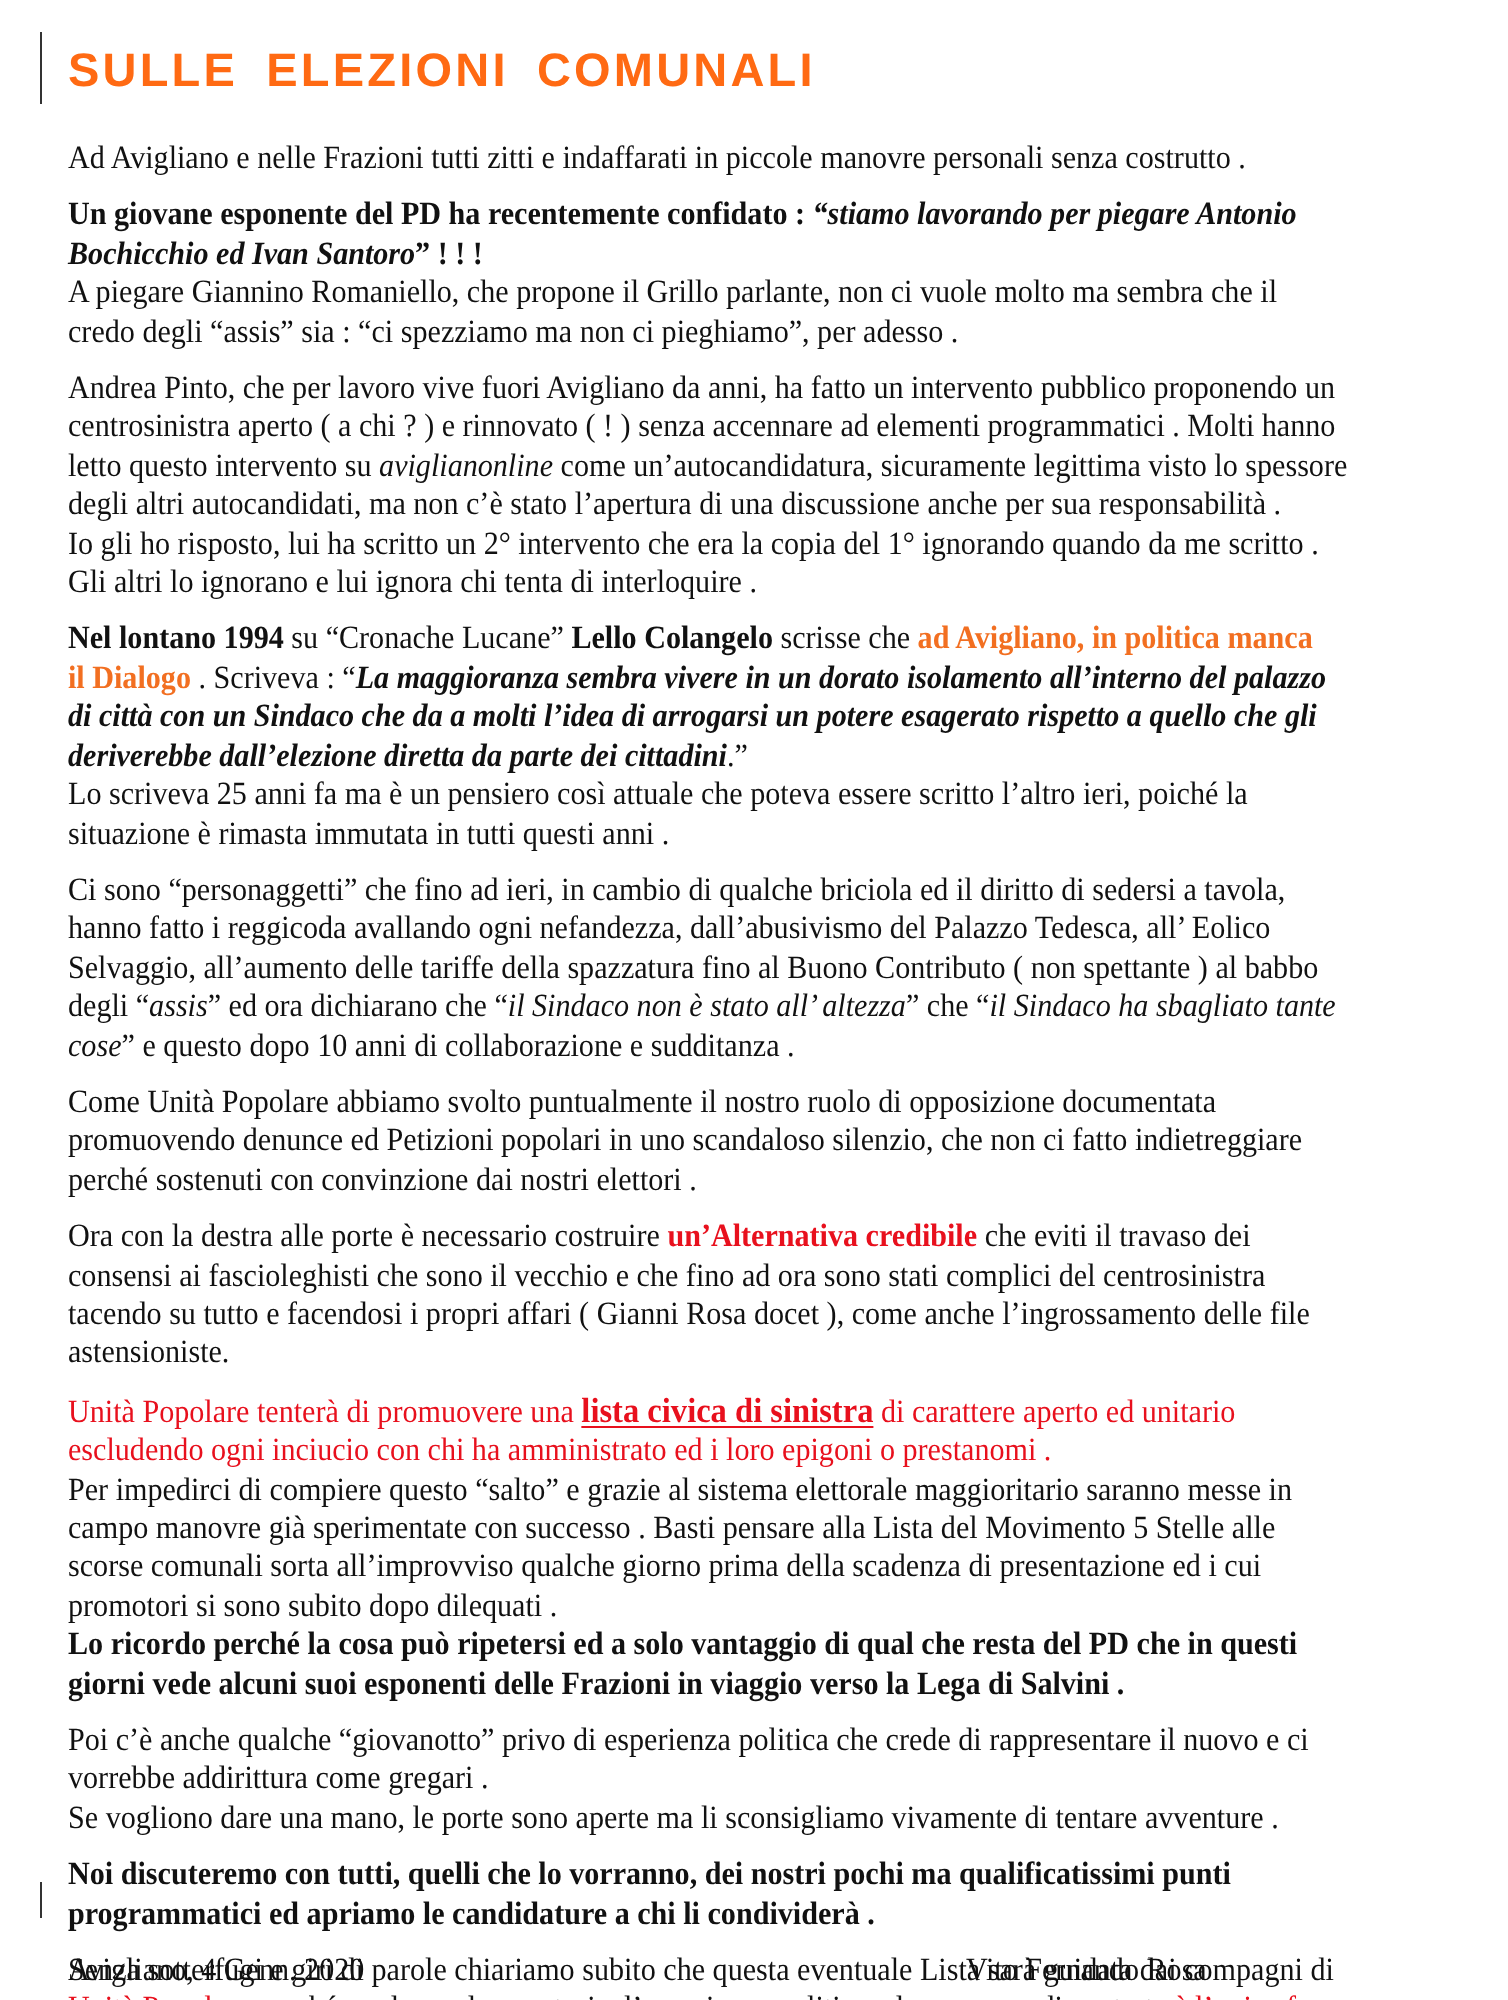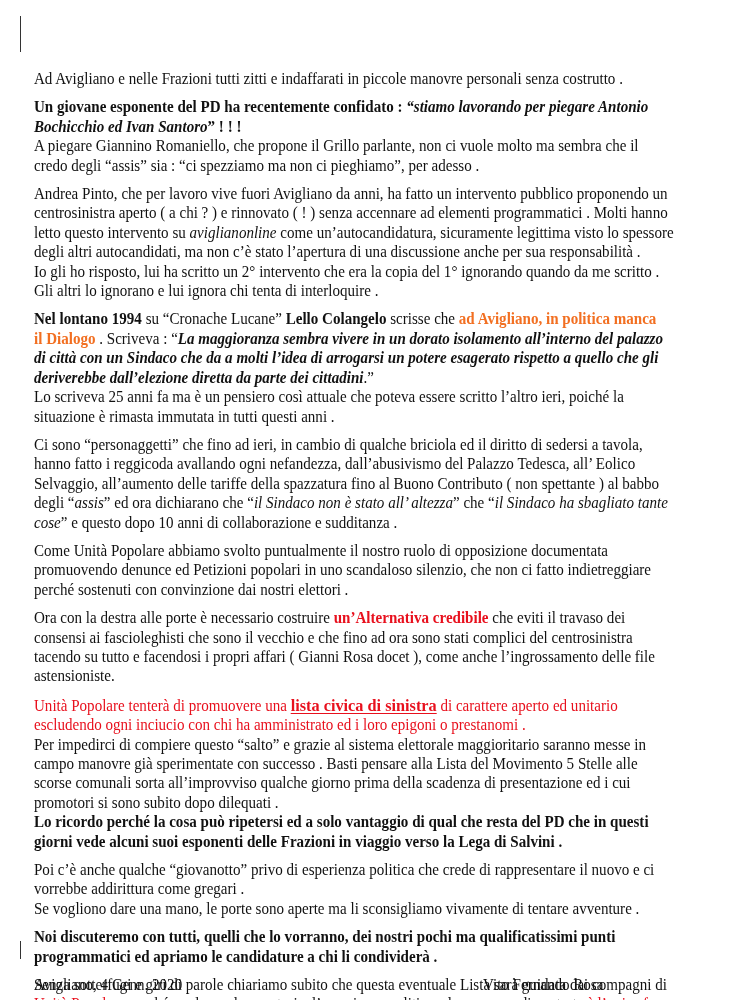--- a/index.html
+++ b/index.html
@@ -42,20 +42,21 @@
   .footer .sig { position: absolute; left: 449px; transform: scaleX(0.93); transform-origin: left top; }
 </style>
 </head>
 <body>
 
 <div class="page">
 
   <div class="margin-bar" style="top:16px;height:36px;"></div>
   <div class="margin-bar" style="top:941px;height:18px;"></div>
 
+  <div class="title">SULLE  ELEZIONI  COMUNALI</div>
 
   <div class="body">
     <div class="text">
 
       <p>
         <span class="line">Ad Avigliano e nelle Frazioni tutti zitti e indaffarati in piccole manovre personali senza costrutto .</span>
       </p>
 
       <p>
         <span class="line"><b>Un giovane esponente del PD ha recentemente confidato : </b><b><i>“stiamo lavorando per piegare Antonio</i></b></span>

